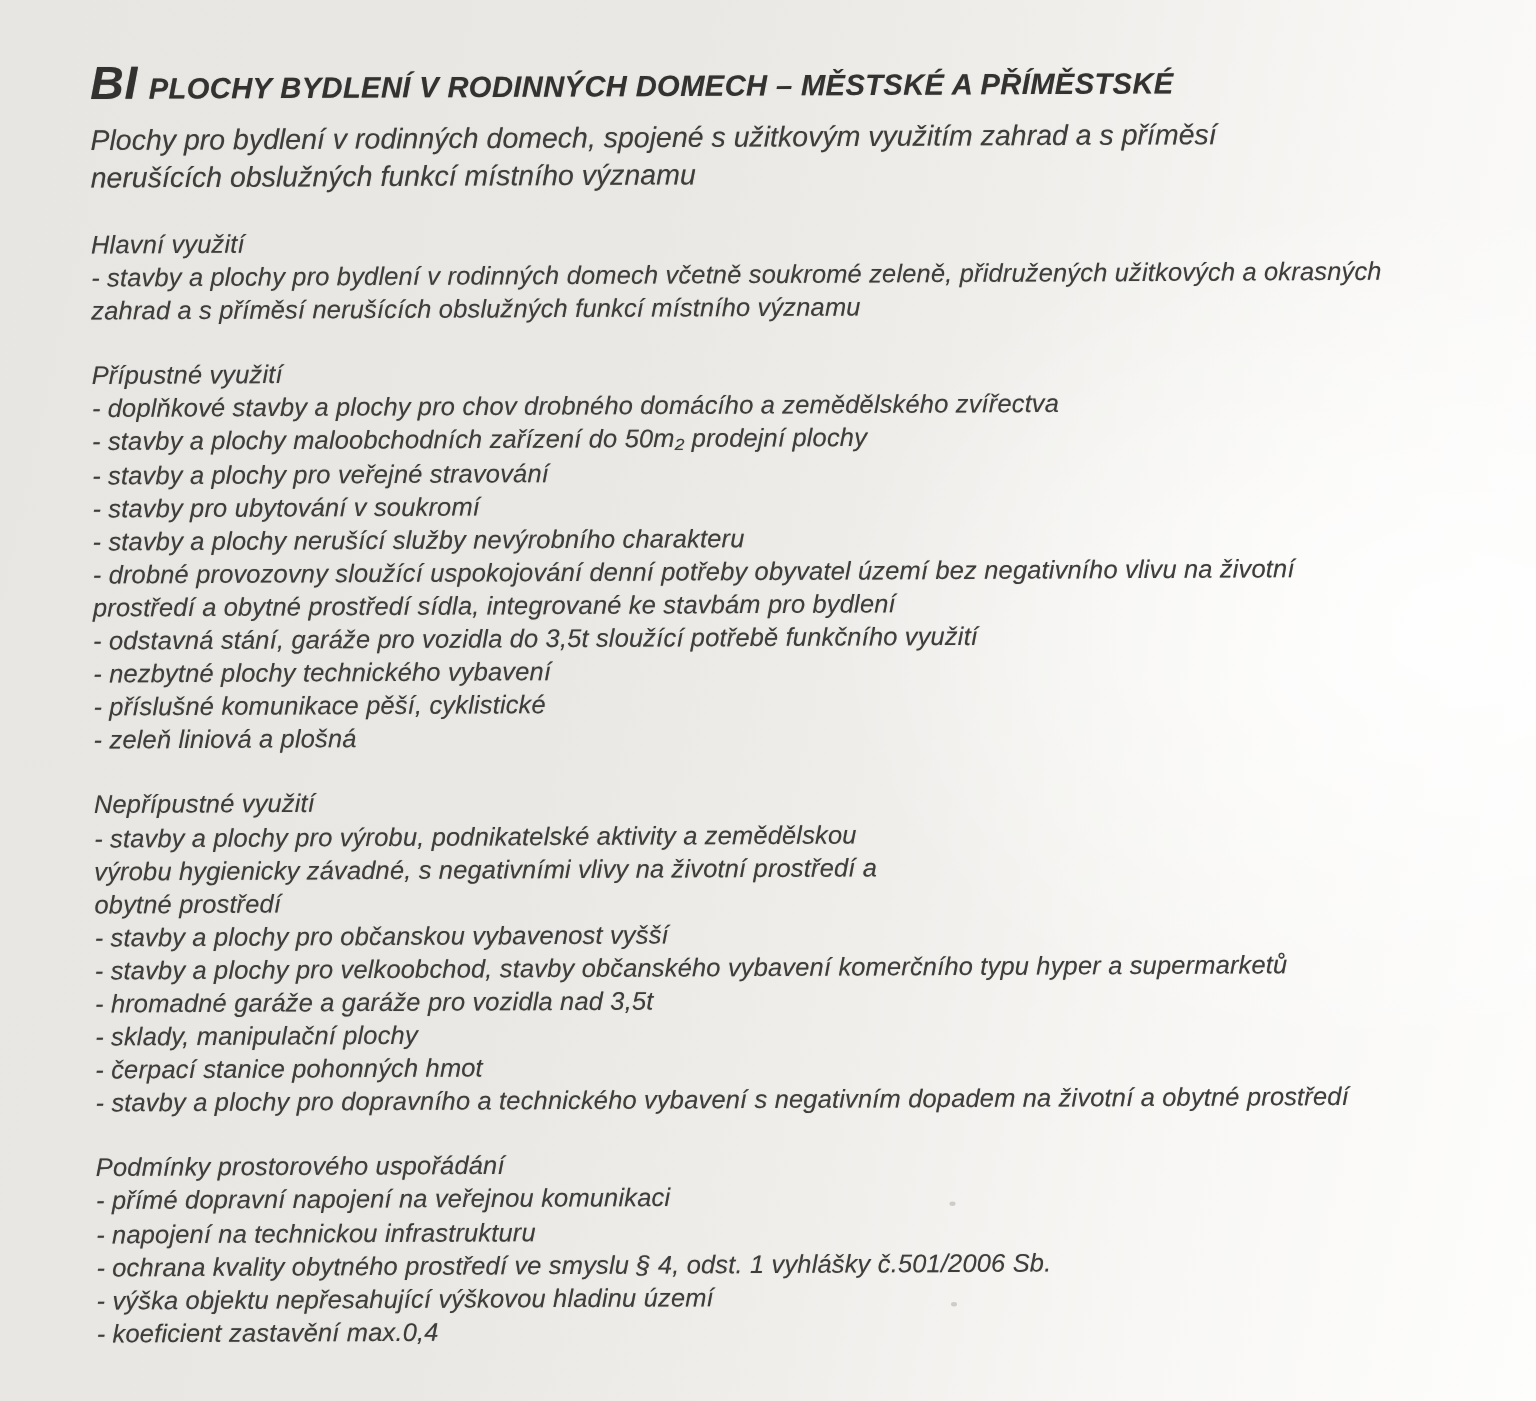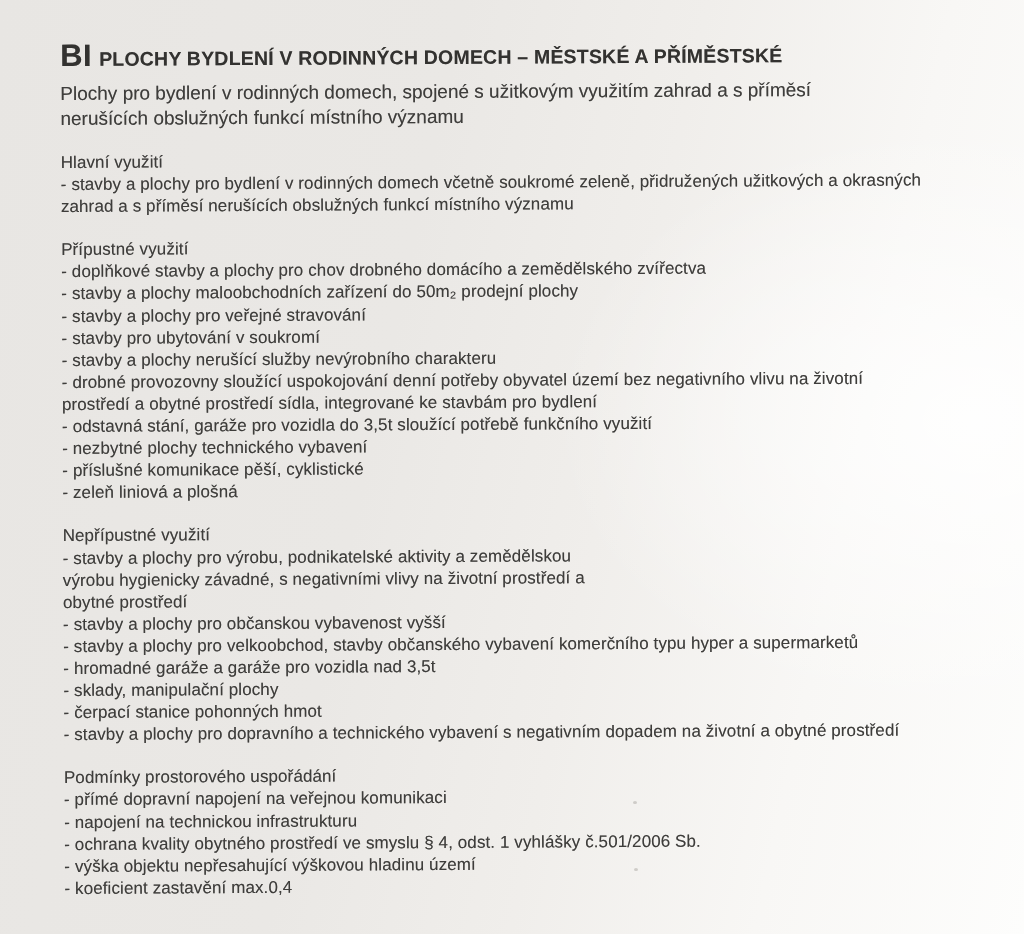--- a/index.html
+++ b/index.html
@@ -5,20 +5,21 @@
   html, body { margin: 0; padding: 0; }
   .page {
     position: relative;
     width: 1024px;
     height: 934px;
     overflow: hidden;
     background:
       radial-gradient(ellipse 700px 500px at 95% 45%, rgba(255,255,255,0.85), rgba(255,255,255,0) 60%),
       linear-gradient(102deg, #e8e6e3 0%, #eae8e5 38%, #f0eeeb 58%, #f8f7f5 78%, #fdfdfc 100%);
     font-family: "Liberation Sans", sans-serif;
+    font-style: italic;
   }
   .content {
     position: absolute;
     left: 60px;
     top: 38px;
     width: 930px;
     transform: rotate(-0.3deg);
     transform-origin: 0 0;
     color: #3e3d3b;
     text-shadow: 0 0 0.6px rgba(62,61,59,0.45);

